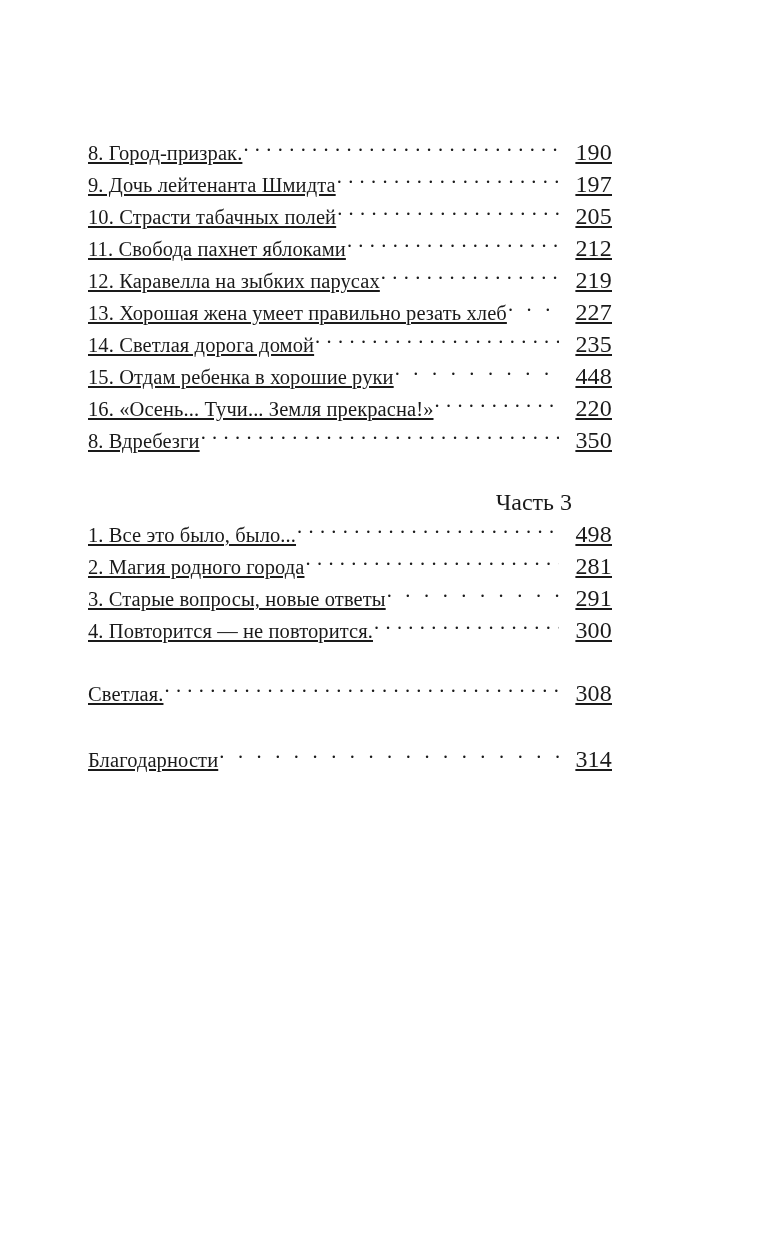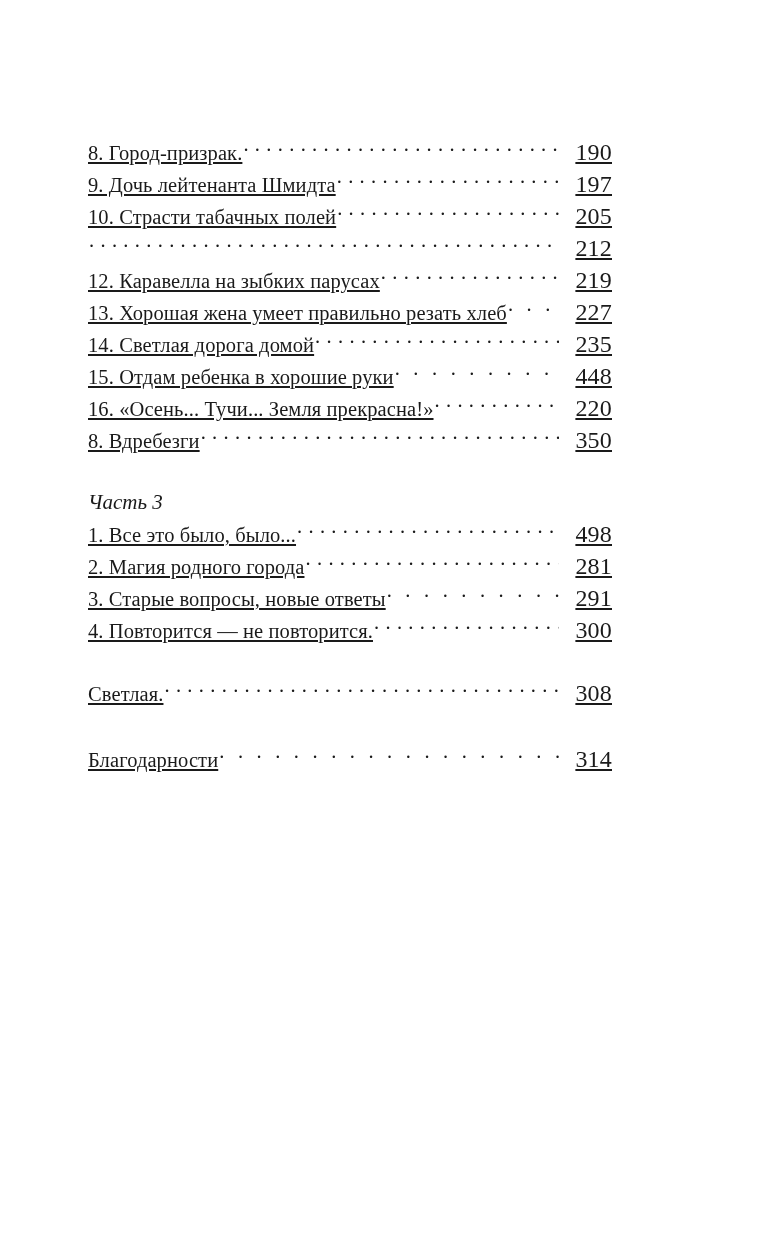--- a/index.html
+++ b/index.html
@@ -75,23 +75,22 @@
     flex: 0 0 52px;
     text-align: right;
     font-size: 24px;
     letter-spacing: 0.2px;
   }
 
   
   .part-heading {
     height: 32px;
     line-height: 32px;
-    text-align: left;
-    font-style: italic;
-    font-size: 21px;
+    text-align: right;
+    font-size: 24px;
     padding-right: 40px;
   }
   .spacer-md { height: 30px; }
   .spacer-lg { height: 31px; }
   .spacer-xl { height: 34px; }
 </style>
 </head>
 <body>
 
 <div class="page">
@@ -105,20 +104,21 @@
         <span class="entry-title">9. Дочь лейтенанта Шмидта</span>
         <span class="entry-leader"></span>
         <span class="entry-page">197</span>
       </div>
       <div class="toc-entry">
         <span class="entry-title">10. Страсти табачных полей</span>
         <span class="entry-leader"></span>
         <span class="entry-page">205</span>
       </div>
       <div class="toc-entry">
+        <span class="entry-title">11. Свобода пахнет яблоками</span>
         <span class="entry-leader"></span>
         <span class="entry-page">212</span>
       </div>
       <div class="toc-entry">
         <span class="entry-title">12. Каравелла на зыбких парусах</span>
         <span class="entry-leader"></span>
         <span class="entry-page">219</span>
       </div>
       <div class="toc-entry">
         <span class="entry-title">13. Хорошая жена умеет правильно резать хлеб</span>

